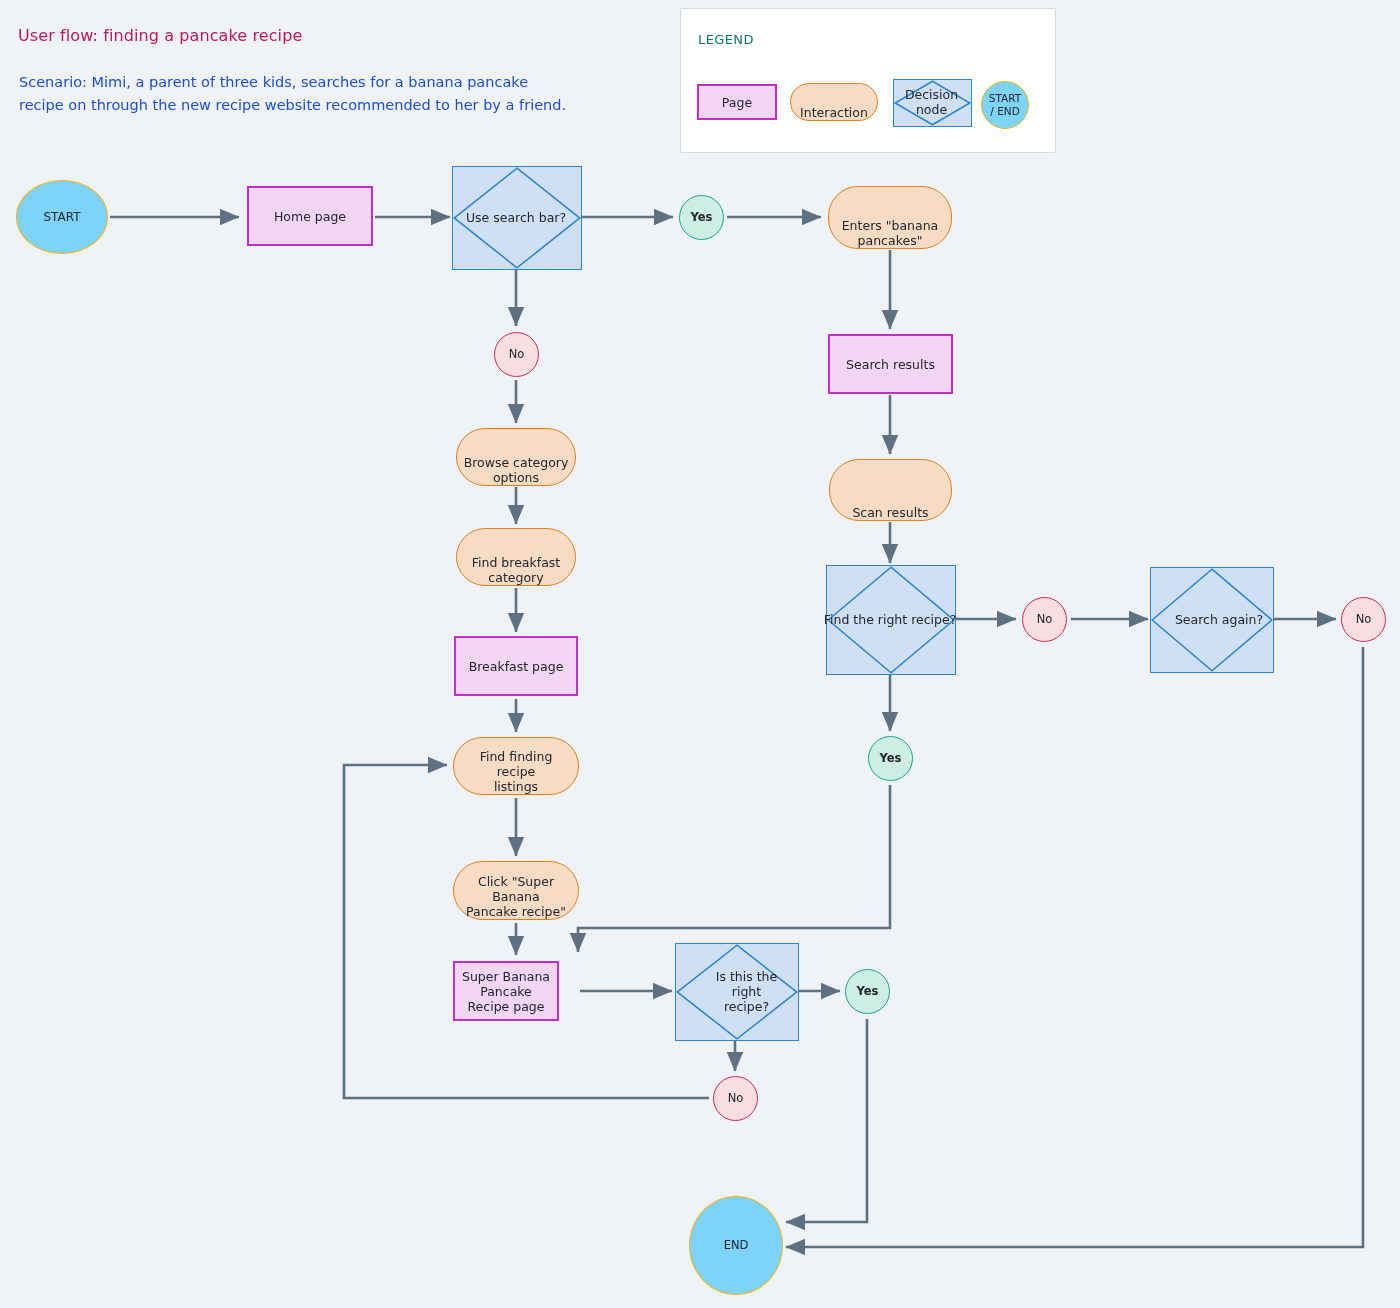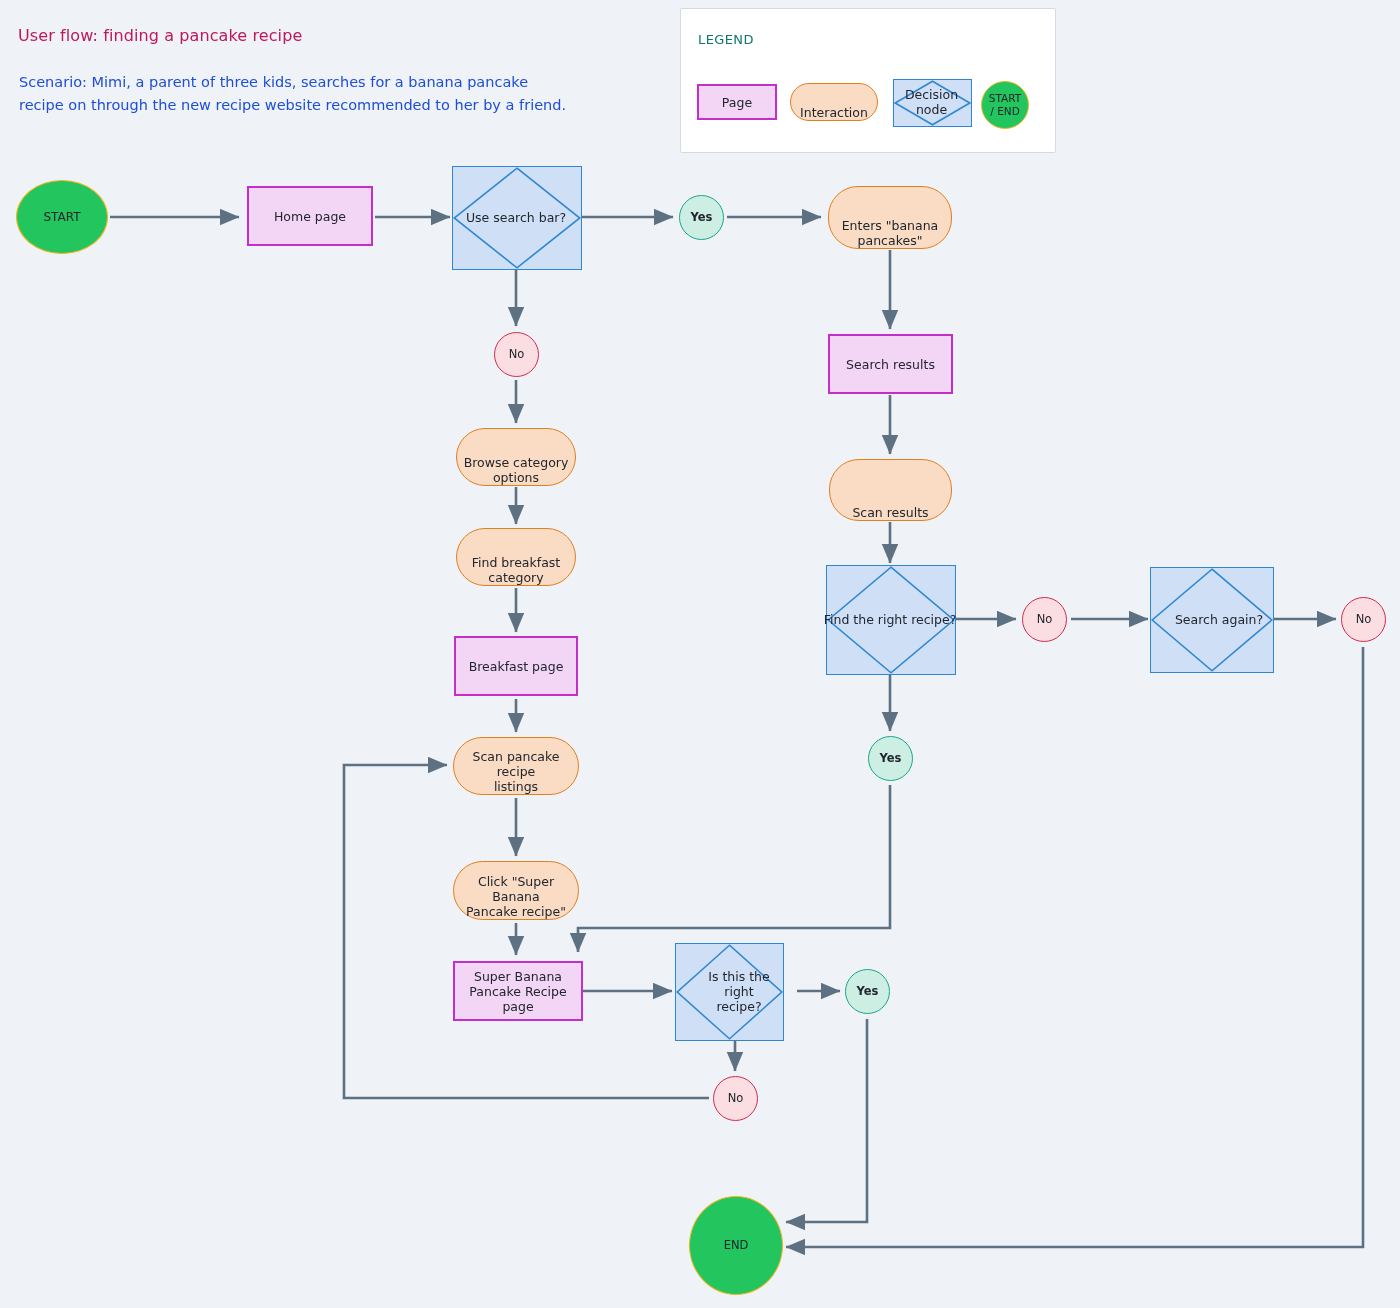--- a/index.html
+++ b/index.html
@@ -97,21 +97,21 @@
     position: absolute;
     left: 0; top: 0;
     width: 100%; height: 100%;
     background: #cfe0f6;
     border: 1.6px solid #2f86d1;
     transform: none;
   }
   .n-decision .lbl { position: relative; z-index: 2; }
   
   .n-terminal {
-    background: #22c55e;
+    background: #7dd3fc;
     border: 1.6px solid #eeb621;
     border-radius: 50%;
   }
   
   .n-yes {
     background: #cdeee2;
     border: 1.6px solid #17a98a;
     border-radius: 50%;
     font-weight: bold;
   }
@@ -275,33 +275,33 @@
       <span>category</span>
     </span>
   </div>
 
   <div class="node n-page" style="left:454px; top:636px; width:124px; height:60px; font-size:12.5px;">
     <span class="lbl">Breakfast page</span>
   </div>
 
   <div class="node n-interaction" style="left:453px; top:737px; width:126px; height:58px; font-size:12.5px;">
     <span class="lbl">
-      <span>Scan pancake recipe</span><br>
+      <span>Find finding recipe</span><br>
       <span>listings</span>
     </span>
   </div>
 
   <div class="node n-interaction" style="left:453px; top:861px; width:126px; height:59px; font-size:12.5px;">
     <span class="lbl">
       <span>Click "Super Banana</span><br>
       <span>Pancake recipe"</span>
     </span>
   </div>
 
-  <div class="node n-page" style="left:453px; top:961px; width:130px; height:60px; font-size:12.5px;">
+  <div class="node n-page" style="left:453px; top:961px; width:106px; height:60px; font-size:12.5px;">
     <span class="lbl">
       <span>Super Banana</span><br>
       <span>Pancake Recipe page</span>
     </span>
   </div>
 
   <div class="node n-decision" style="left:826px; top:565px; width:128px; height:108px; font-size:12.5px;">
     <svg class="dia" viewBox="0 0 128 108" preserveAspectRatio="none">
       <polygon points="64,1.2 126.8,54 64,106.8 1.2,54" fill="#cfe0f6" stroke="#2f86d1" stroke-width="1.6"></polygon>
     </svg>
@@ -320,21 +320,21 @@
   </div>
 
   <div class="node n-no" style="left:1341px; top:597px; width:45px; height:45px; font-size:11.5px;">
     <span class="lbl">No</span>
   </div>
 
   <div class="node n-yes" style="left:868px; top:736px; width:45px; height:45px; font-size:11.5px;">
     <span class="lbl">Yes</span>
   </div>
 
-  <div class="node n-decision" style="left:675px; top:943px; width:107px; height:96px; font-size:12.5px;padding-left:21px;">
+  <div class="node n-decision" style="left:675px; top:943px; width:122px; height:96px; font-size:12.5px;padding-left:21px;">
     <svg class="dia" viewBox="0 0 122 96" preserveAspectRatio="none">
       <polygon points="61,1.2 120.8,48 61,94.8 1.2,48" fill="#cfe0f6" stroke="#2f86d1" stroke-width="1.6"></polygon>
     </svg>
     <span class="lbl">
       <span>Is this the right</span><br>
       <span>recipe?</span>
     </span>
   </div>
 
   <div class="node n-yes" style="left:845px; top:969px; width:45px; height:45px; font-size:11.5px;">

